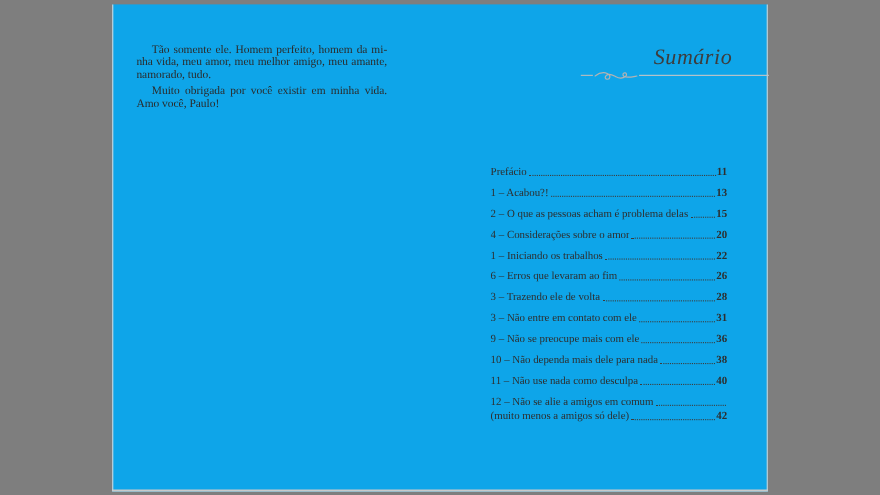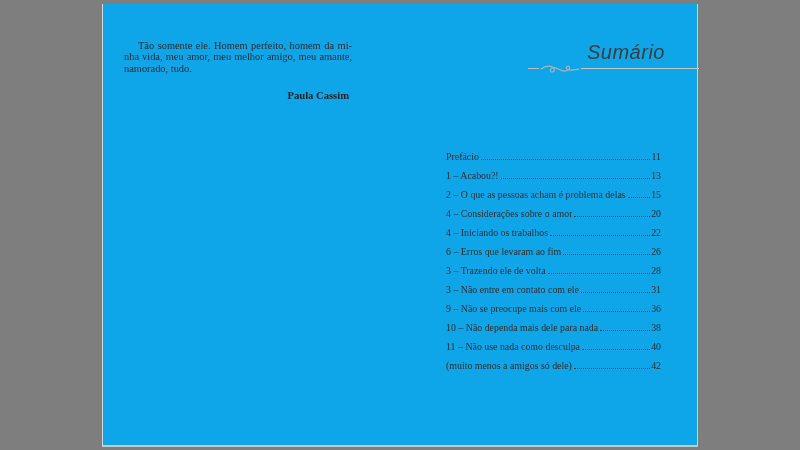--- a/index.html
+++ b/index.html
@@ -27,53 +27,53 @@
   }
   .dedication p{margin:0 0 3px 0;text-indent:14px;}
   .signature{
     margin-top:16px;text-align:right;font-weight:bold;
     font-size:10.6px;color:#222;padding-right:3px;
   }
 
   
   .sumario-title{
     position:absolute;left:186px;top:36px;width:86px;
-    font-family:Liberation Sans, sans-serif;
+    text-align:center;font-family:Liberation Serif, serif;
     font-style:italic;font-size:20px;line-height:24px;color:#3d3d3d;
     letter-spacing:0.5px;
   }
   .ornament{
     position:absolute;left:127px;right:0;top:59px;height:11px;
     display:flex;align-items:center;
   }
   .orn-dash{width:11px;height:1px;background:#bdbdbd;}
   .orn-swirl{flex:0 0 auto;margin:0 1px;}
   .orn-line{flex:1;height:1px;background:#c6c6c6;}
 
   
   .toc{
     position:absolute;left:45px;top:147px;width:215px;
     font-size:9.9px;line-height:11px;color:#2e2e2e;
   }
   .toc-row{display:flex;align-items:flex-end;margin-bottom:8px;}
   .toc-row.tight{margin-bottom:2px;}
   .toc-label{white-space:nowrap;flex:0 1 auto;overflow:hidden;}
   .toc-dots{flex:1 0 6px;border-bottom:1px dotted #3c3c3c;margin:0 1px 2px 2px;height:1px;}
-  .toc-page{white-space:nowrap;flex:0 0 auto;text-align:center;}
+  .toc-page{white-space:nowrap;flex:0 0 auto;text-align:center;font-weight:bold;}
 </style>
 </head>
 <body>
 
 <div class="stage">
   <div class="book">
 
     <div class="page left-page">
       <div class="dedication">
         <p>Tão somente ele. Homem perfeito, homem da mi­nha vida, meu amor, meu melhor amigo, meu amante, namorado, tudo.</p>
-        <div class="signature">Paula Cassim</div>
+        <p>Muito obrigada por você existir em minha vida. Amo você, Paulo!</p>
       </div>
     </div>
 
     <div class="page right-page">
       <div class="sumario-title">Sumário</div>
 
       <div class="ornament">
         <div class="orn-dash"></div>
         <svg class="orn-swirl" width="40" height="12" viewBox="0 0 40 12">
           <path d="M1,6 Q7,1.5 12.5,4 C15.5,5.4 14.8,9.4 11.8,9 C9.3,8.6 9.8,5.2 13.2,4.7 C15.8,4.3 17.6,5.6 19.5,6.6" fill="none" stroke="#b3b3b3" stroke-width="1.1" stroke-linecap="round"></path>
@@ -97,21 +97,21 @@
           <span class="toc-label">2 – O que as pessoas acham é problema delas</span>
           <span class="toc-dots"></span>
           <span class="toc-page">15</span>
         </div>
         <div class="toc-row">
           <span class="toc-label">4 – Considerações sobre o amor</span>
           <span class="toc-dots"></span>
           <span class="toc-page">20</span>
         </div>
         <div class="toc-row">
-          <span class="toc-label">4 – Iniciando os trabalhos</span>
+          <span class="toc-label">1 – Iniciando os trabalhos</span>
           <span class="toc-dots"></span>
           <span class="toc-page">22</span>
         </div>
         <div class="toc-row">
           <span class="toc-label">6 – Erros que levaram ao fim</span>
           <span class="toc-dots"></span>
           <span class="toc-page">26</span>
         </div>
         <div class="toc-row">
           <span class="toc-label">3 – Trazendo ele de volta</span>
@@ -131,20 +131,25 @@
         <div class="toc-row">
           <span class="toc-label">10 – Não dependa mais dele para nada</span>
           <span class="toc-dots"></span>
           <span class="toc-page">38</span>
         </div>
         <div class="toc-row">
           <span class="toc-label">11 – Não use nada como desculpa</span>
           <span class="toc-dots"></span>
           <span class="toc-page">40</span>
         </div>
+        <div class="toc-row tight">
+          <span class="toc-label">12 – Não se alie a amigos em comum</span>
+          <span class="toc-dots"></span>
+          <span class="toc-page"></span>
+        </div>
         <div class="toc-row">
           <span class="toc-label">(muito menos a amigos só dele)</span>
           <span class="toc-dots"></span>
           <span class="toc-page">42</span>
         </div>
       </div>
     </div>
 
   </div>
 </div>

